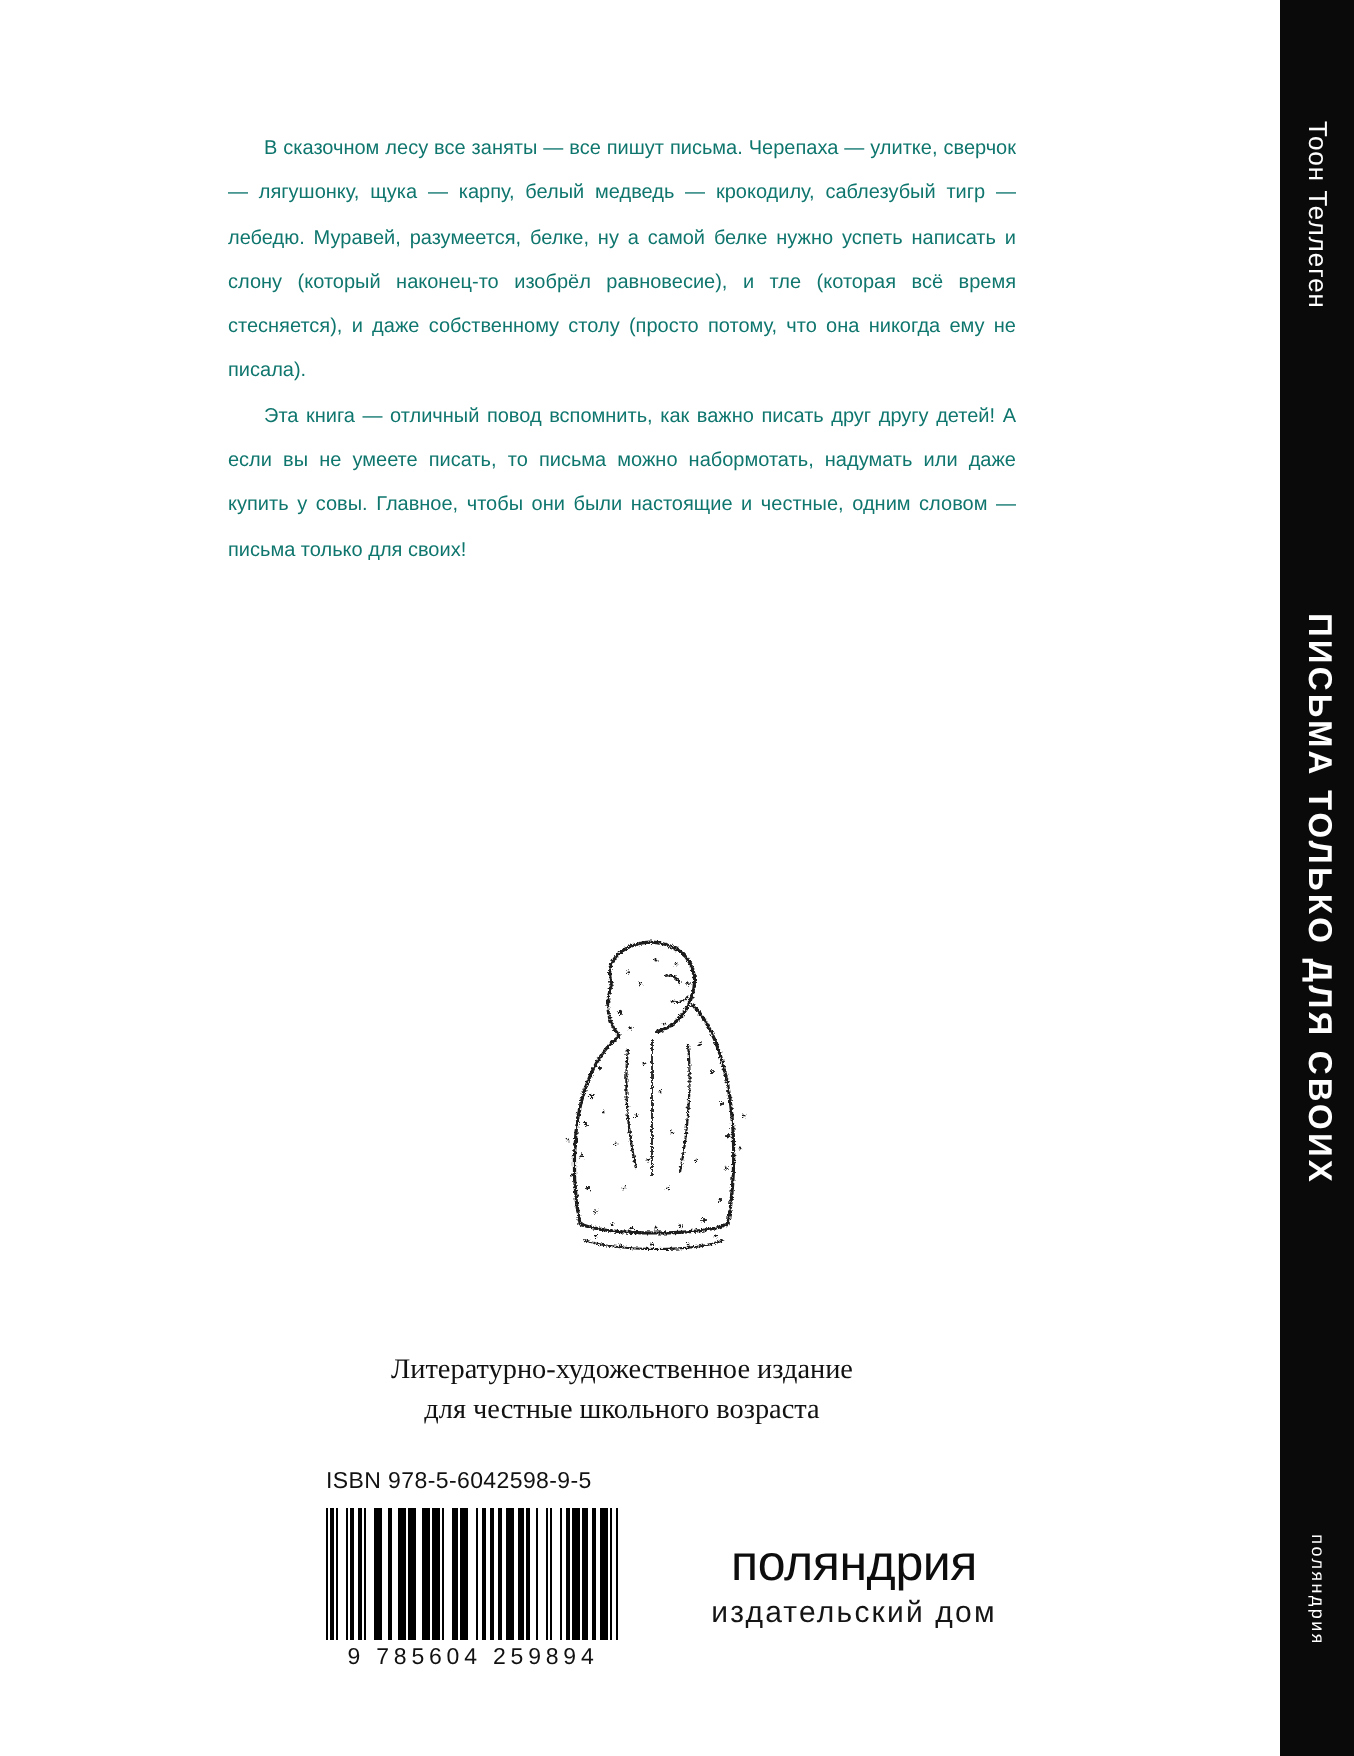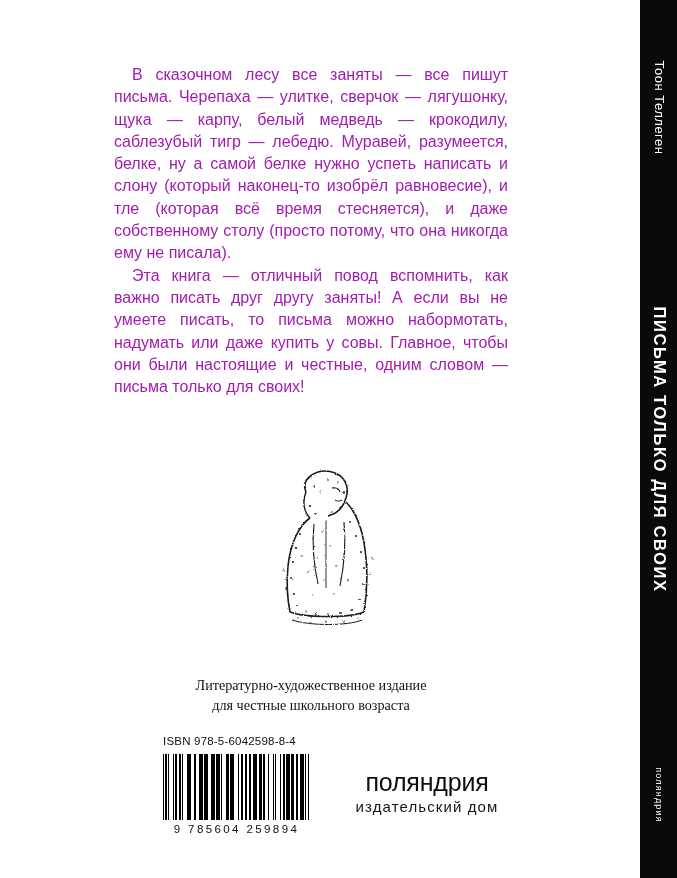--- a/index.html
+++ b/index.html
@@ -61,23 +61,23 @@
     letter-spacing: 1.2px;
   }
 
   
   #blurb {
     position: absolute;
     left: 114px;
     top: 64px;
     width: 394px;
     font-family: "Liberation Sans", sans-serif;
-    font-size: 16px;
+    font-size: 10px;
     line-height: 22.3px;
-    color: #a21caf;
+    color: #0f766e;
     text-align: justify;
     text-justify: inter-word;
     hyphens: manual;
   }
   #blurb p {
     margin: 0;
     text-indent: 18px;
   }
   #blurb p.gap {
     margin-top: 22px;
@@ -172,21 +172,21 @@
     color: #151515;
   }
 </style>
 </head>
 <body>
 
 <div id="cover">
 
   <div id="blurb">
     <p>В сказочном лесу все заняты — все пишут письма. Черепаха — улитке, сверчок — лягушонку, щука — карпу, белый медведь — крокодилу, саблезубый тигр — лебедю. Муравей, разумеется, белке, ну а самой белке нужно успеть написать и слону (который наконец-то изобрёл равновесие), и тле (которая всё время стесняется), и даже собственному столу (просто потому, что она никогда ему не писала).</p>
-    <p>Эта книга — отличный повод вспомнить, как важно писать друг другу заняты! А если вы не умеете писать, то письма можно набормотать, надумать или даже купить у совы. Главное, чтобы они были настоящие и честные, одним словом — письма только для своих!</p>
+    <p>Эта книга — отличный повод вспомнить, как важно писать друг другу детей! А если вы не умеете писать, то письма можно набормотать, надумать или даже купить у совы. Главное, чтобы они были настоящие и честные, одним словом — письма только для своих!</p>
   </div>
 
   <div id="illustration">
     <svg width="170" height="190" viewBox="0 0 170 190" xmlns="http://www.w3.org/2000/svg">
       <defs>
         <filter id="rough" x="-20%" y="-20%" width="140%" height="140%">
           <feTurbulence type="fractalNoise" baseFrequency="0.9" numOctaves="3" result="n"></feTurbulence>
           <feDisplacementMap in="SourceGraphic" in2="n" scale="2.2" xChannelSelector="R" yChannelSelector="G"></feDisplacementMap>
         </filter>
         <filter id="rough2" x="-20%" y="-20%" width="140%" height="140%">
@@ -264,21 +264,21 @@
         <circle cx="58" cy="156" r="0.7"></circle>
       </g>
     </svg>
   </div>
 
   <div id="edition">
     <div>Литературно-художественное издание</div>
     <div>для честные школьного возраста</div>
   </div>
 
-  <div id="isbn-text">ISBN 978-5-6042598-8-4</div>
+  <div id="isbn-text">ISBN 978-5-6042598-9-5</div>
 
   <div id="barcode-block">
     <div id="barcode-bars">
         <i style="left: 0px; width: 1.2px;"></i>
         <i style="left: 2.41px; width: 1.2px;"></i>
         <i style="left: 4.82px; width: 1.2px;"></i>
         <i style="left: 9.64px; width: 1.2px;"></i>
         <i style="left: 12.05px; width: 2.41px;"></i>
         <i style="left: 15.66px; width: 2.41px;"></i>
         <i style="left: 19.28px; width: 1.2px;"></i>

